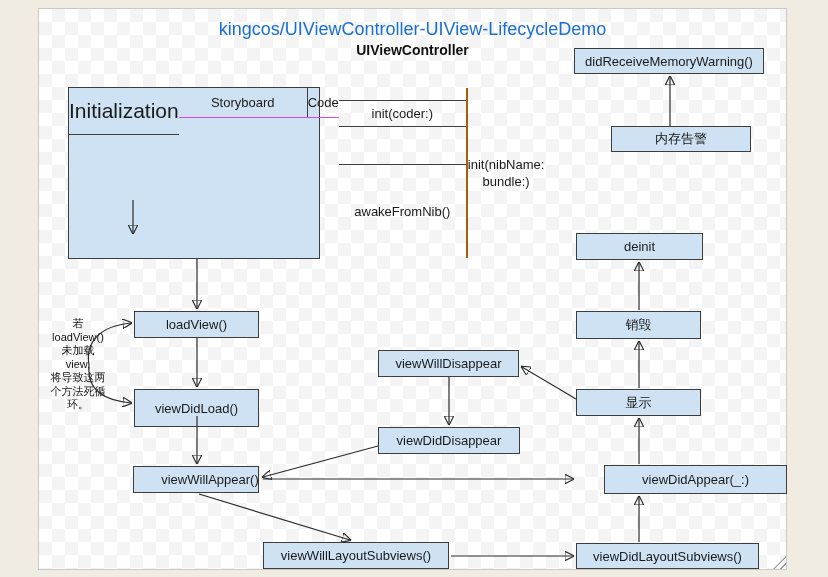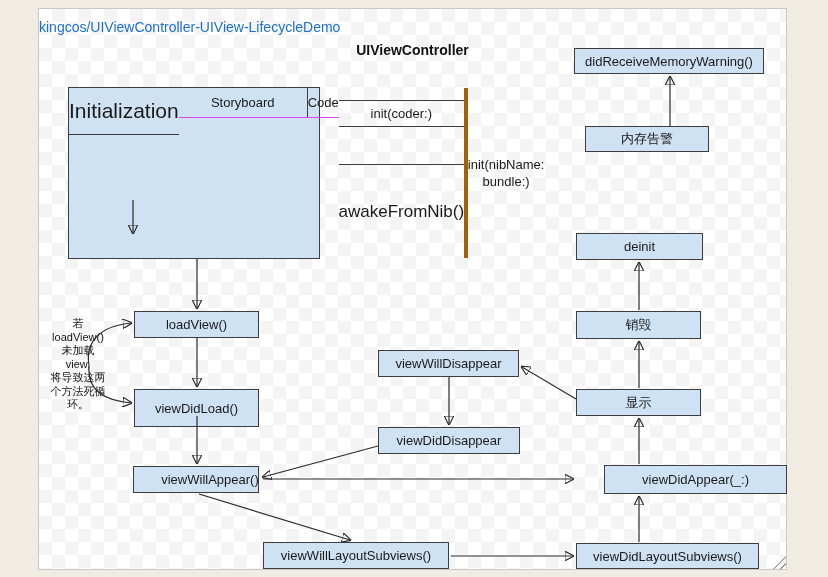--- a/index.html
+++ b/index.html
@@ -18,34 +18,34 @@
       linear-gradient(45deg,#f4f4f4 25%,transparent 25%,transparent 75%,#f4f4f4 75%),
       linear-gradient(45deg,#f4f4f4 25%,transparent 25%,transparent 75%,#f4f4f4 75%);
     background-position:0 0,13px 13px;
     background-size:26px 26px;
   }
   .resize-corner{
     position:absolute;right:0;bottom:0;width:13px;height:13px;
     background:repeating-linear-gradient(135deg,#9a9a96 0 1.5px,transparent 1.5px 4.5px);
     clip-path:polygon(100% 0,100% 100%,0 100%);
   }
-  .title{position:absolute;left:0;top:10px;width:100%;text-align:left;
-    font-size:14px;color:var(--link-color,#1a6fd4);}
+  .title{position:absolute;left:0;top:10px;width:100%;text-align:center;
+    font-size:18px;color:var(--link-color,#1a6fd4);}
   .subtitle{position:absolute;left:0;top:33px;width:100%;text-align:center;
     font-size:14px;font-weight:bold;color:#111;}
   .node{
     position:absolute;box-sizing:border-box;
     background:var(--box-fill,#cfe2f3);
     border:1px solid var(--box-border,#3d3d3d);
     display:flex;align-items:center;justify-content:center;
     font-size:13px;white-space:nowrap;
   }
   
   .n-drmw{left:535px;top:39px;width:190px;height:26px;}
-  .n-mem{left:546px;top:117px;width:124px;height:26px;}
+  .n-mem{left:572px;top:117px;width:140px;height:26px;}
   .n-loadview{left:95px;top:302px;width:125px;height:27px;}
   .n-viewdidload{left:95px;top:380px;width:125px;height:38px;}
   .n-viewwillappear{left:94px;top:457px;width:126px;height:27px;padding-left:28px;}
   .n-vwdis{left:339px;top:341px;width:141px;height:27px;}
   .n-vddis{left:339px;top:418px;width:142px;height:27px;}
   .n-vwls{left:224px;top:533px;width:186px;height:27px;}
   .n-deinit{left:537px;top:224px;width:127px;height:27px;}
   .n-destroy{left:537px;top:302px;width:125px;height:28px;}
   .n-display{left:537px;top:380px;width:125px;height:27px;}
   .n-vda{left:537px;top:456px;width:183px;height:29px;margin-left:28px;}
@@ -54,27 +54,27 @@
   .tbl{position:absolute;left:29px;top:78px;width:252px;height:172px;
     box-sizing:border-box;border:1px solid var(--box-border,#3d3d3d);
     background:var(--box-fill,#cfe2f3);display:flex;flex-direction:row;}
   .tbl-head{height:46px;border-bottom:1px solid #3d3d3d;display:flex;
     align-items:center;justify-content:center;font-size:21px;}
   .tbl-cols{height:29px;border-bottom:1px solid #d946ef;display:flex;}
   .tbl-cols .c1{width:129px;border-right:1px solid #3d3d3d;box-sizing:border-box;
     display:flex;align-items:center;justify-content:center;font-size:13px;}
   .tbl-cols .c2{flex:1;display:flex;align-items:center;justify-content:center;font-size:13px;}
   .tbl-body{flex:1;display:flex;}
-  .tbl-left{width:129px;border-right:4px solid #a16207;box-sizing:border-box;
+  .tbl-left{width:129px;border-right:2px solid #a16207;box-sizing:border-box;
     display:flex;flex-direction:column;}
   .r-thin{height:12px;border-bottom:1px solid #3d3d3d;}
   .r-init{height:25px;border-bottom:1px solid #3d3d3d;display:flex;
     align-items:center;justify-content:center;font-size:13px;}
   .r-arrow{height:37px;border-bottom:1px solid #3d3d3d;}
-  .r-awake{flex:1;display:flex;align-items:center;justify-content:center;font-size:17px;}
+  .r-awake{flex:1;display:flex;align-items:center;justify-content:center;font-size:13px;}
   .tbl-right{flex:1;display:flex;flex-direction:column;align-items:center;justify-content:center;
     font-size:13px;line-height:17px;text-align:center;}
   
   .annotation{position:absolute;left:0;top:308px;width:78px;text-align:center;
     font-size:11px;line-height:13.5px;color:#141414;}
   .annotation span{display:block;}
   
   svg.edges{position:absolute;left:0;top:0;width:747px;height:560px;pointer-events:none;}
   svg.edges path,svg.edges line{stroke:#2b2b2b;stroke-width:1.2;fill:none;}
 </style>

